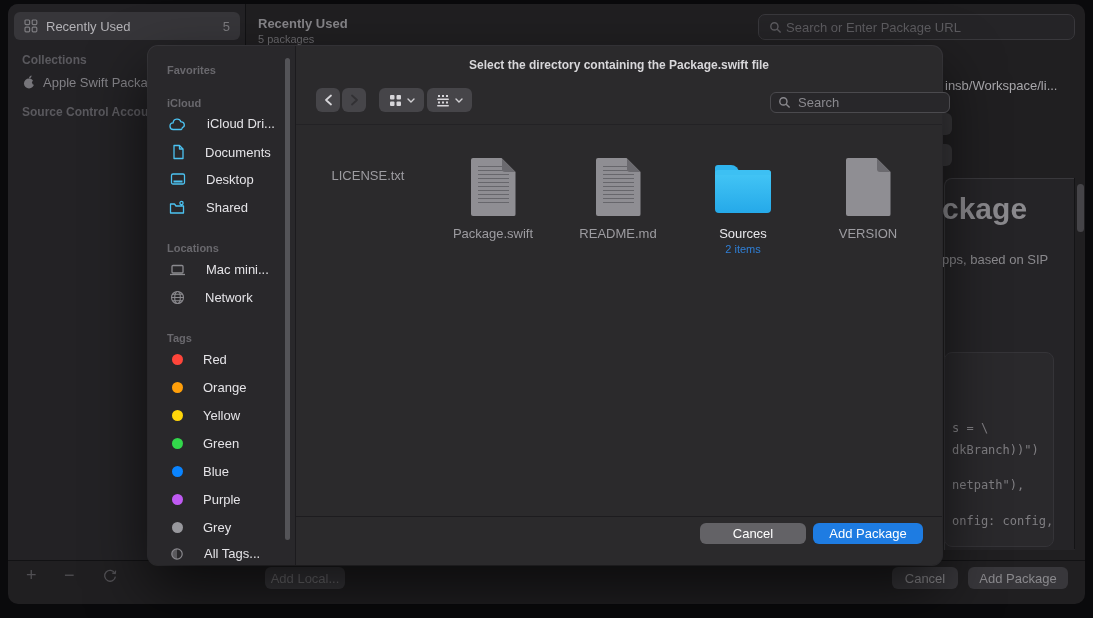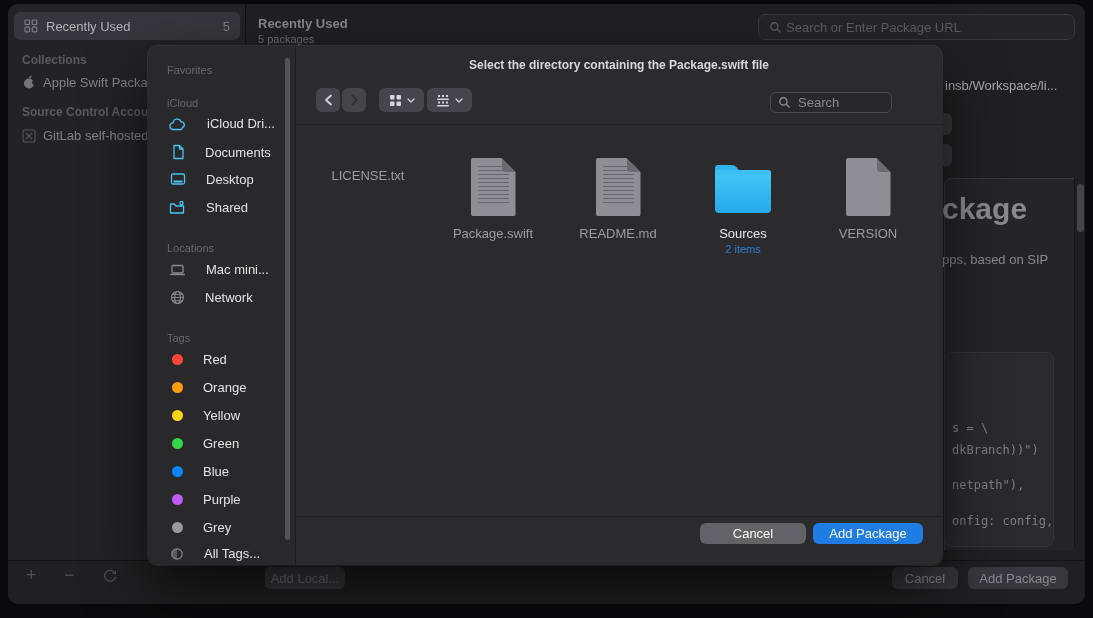--- a/index.html
+++ b/index.html
@@ -44,36 +44,36 @@
 
   .bg-footer-btn { background:#38373b; border-radius:6px; color:#6f6e72; font-size:13px;
                    display:flex; align-items:center; justify-content:center; }
   .footer-icon { color:#504f53; font-size:18px; line-height:16px; }
 
   
   .dialog { left:148px; top:46px; width:794px; height:519px; background:#2b2a2c; border-radius:10px;
             box-shadow:0 25px 60px rgba(0,0,0,.65), 0 0 0 1px #3a393d; }
   .dlg-sidebar { left:0; top:0; width:148px; height:519px; background:#29282b;
                  border-radius:10px 0 0 10px; border-right:1px solid #1c1b1e; box-sizing:border-box; }
-  .dlg-header { color:#69686d; font-size:11px; font-weight:400; }
+  .dlg-header { color:#69686d; font-size:11px; font-weight:700; }
   .dlg-item { display:flex; align-items:center; gap:20px; color:#e4e3e7; font-size:13px; white-space:nowrap; }
   .tag-dot { width:11px; height:11px; border-radius:50%; flex:0 0 auto; }
   .dlg-scrollbar { left:137px; top:12px; width:5px; height:482px; background:#79787d; opacity:.55; border-radius:2.5px; }
 
   .dlg-title { left:148px; top:12px; width:646px; text-align:center; color:#d8d7da; font-size:12px; font-weight:700; }
   .tb-btn { background:#464549; border-radius:6px; display:flex; align-items:center; justify-content:center; gap:5px; }
   .toolbar-divider { left:148px; top:78px; width:646px; height:1px; background:#232225; }
 
   .dropdown { left:369px; top:44px; width:206px; height:23px; background:#3e3d41; border-radius:6px;
               display:flex; align-items:center; padding:0 3px 0 7px; box-sizing:border-box; }
   .dropdown .lbl { color:#e8e7ea; font-size:13px; margin-left:7px; flex:1; }
   .popup-box { width:17px; height:17px; background:#2d7ce0; border-radius:5px;
                display:flex; align-items:center; justify-content:center; }
 
-  .dlg-search { left:622px; top:46px; width:122px; height:21px; border:1px solid #4b4a4e; border-radius:6px;
+  .dlg-search { left:622px; top:46px; width:180px; height:21px; border:1px solid #4b4a4e; border-radius:6px;
                 background:#28272a; display:flex; align-items:center; gap:5px; padding:0 7px; box-sizing:border-box; }
   .dlg-search input { flex:1; width:60px; background:transparent; border:none; outline:none; color:#c9c8cc;
                       font-size:13px; font-family:"Liberation Sans", sans-serif; }
   .dlg-search input::placeholder { color:#8a898e; }
 
   .fcell { position:absolute; width:120px; text-align:center; }
   .fname { font-size:13px; margin-top:10px; }
   .fname.file { color:#9d9ca1; }
   .fname.folder { color:#e9e8ec; }
   .fcount { font-size:11px; color:#2f7fd6; margin-top:2px; }
@@ -135,31 +135,20 @@
           <circle cx="7" cy="9.5" r="5" fill="#76757a"></circle>
           <circle cx="12.4" cy="8.6" r="2.4" fill="#232225"></circle>
           <path d="M7 4.6 C7 2.8 8.2 1.8 9.6 1.6 C9.7 3.2 8.5 4.4 7 4.6 Z" fill="#76757a"></path>
         </svg>
       </span>
       <span>Apple Swift Packages</span>
     </div>
 
     <div class="abs side-header" style="left:14px; top:101px; width:220px; overflow:hidden; white-space:nowrap">Source Control Accounts</div>
 
-    <div class="abs side-item" style="left:14px; top:124px; width:220px; overflow:hidden">
-      <span>
-        <svg width="14" height="14" viewBox="0 0 14 14">
-            <g stroke="#56555a" stroke-width="1.1" fill="none">
-          <rect x="1" y="1" width="12" height="12" rx="2"></rect>
-              <path d="M4 4 L10 10 M10 4 L4 10"></path>
-            </g>
-          </svg>
-      </span>
-      <span>GitLab self-hosted</span>
-    </div>
 
     <div class="abs footer-icon" style="left:18px; top:563px">+</div>
     <div class="abs footer-icon" style="left:56px; top:563px">−</div>
     <div class="abs" style="left:94px; top:564px">
       <svg width="16" height="16" viewBox="0 0 16 16">
           <g fill="none" stroke="#504f53" stroke-width="1.3">
         <path d="M12.8 5.2 A5.4 5.4 0 1 0 13.4 8.6"></path>
             <path d="M13.6 2.6 L13.2 5.6 L10.2 5.2" fill="none"></path>
           </g>
         </svg>

